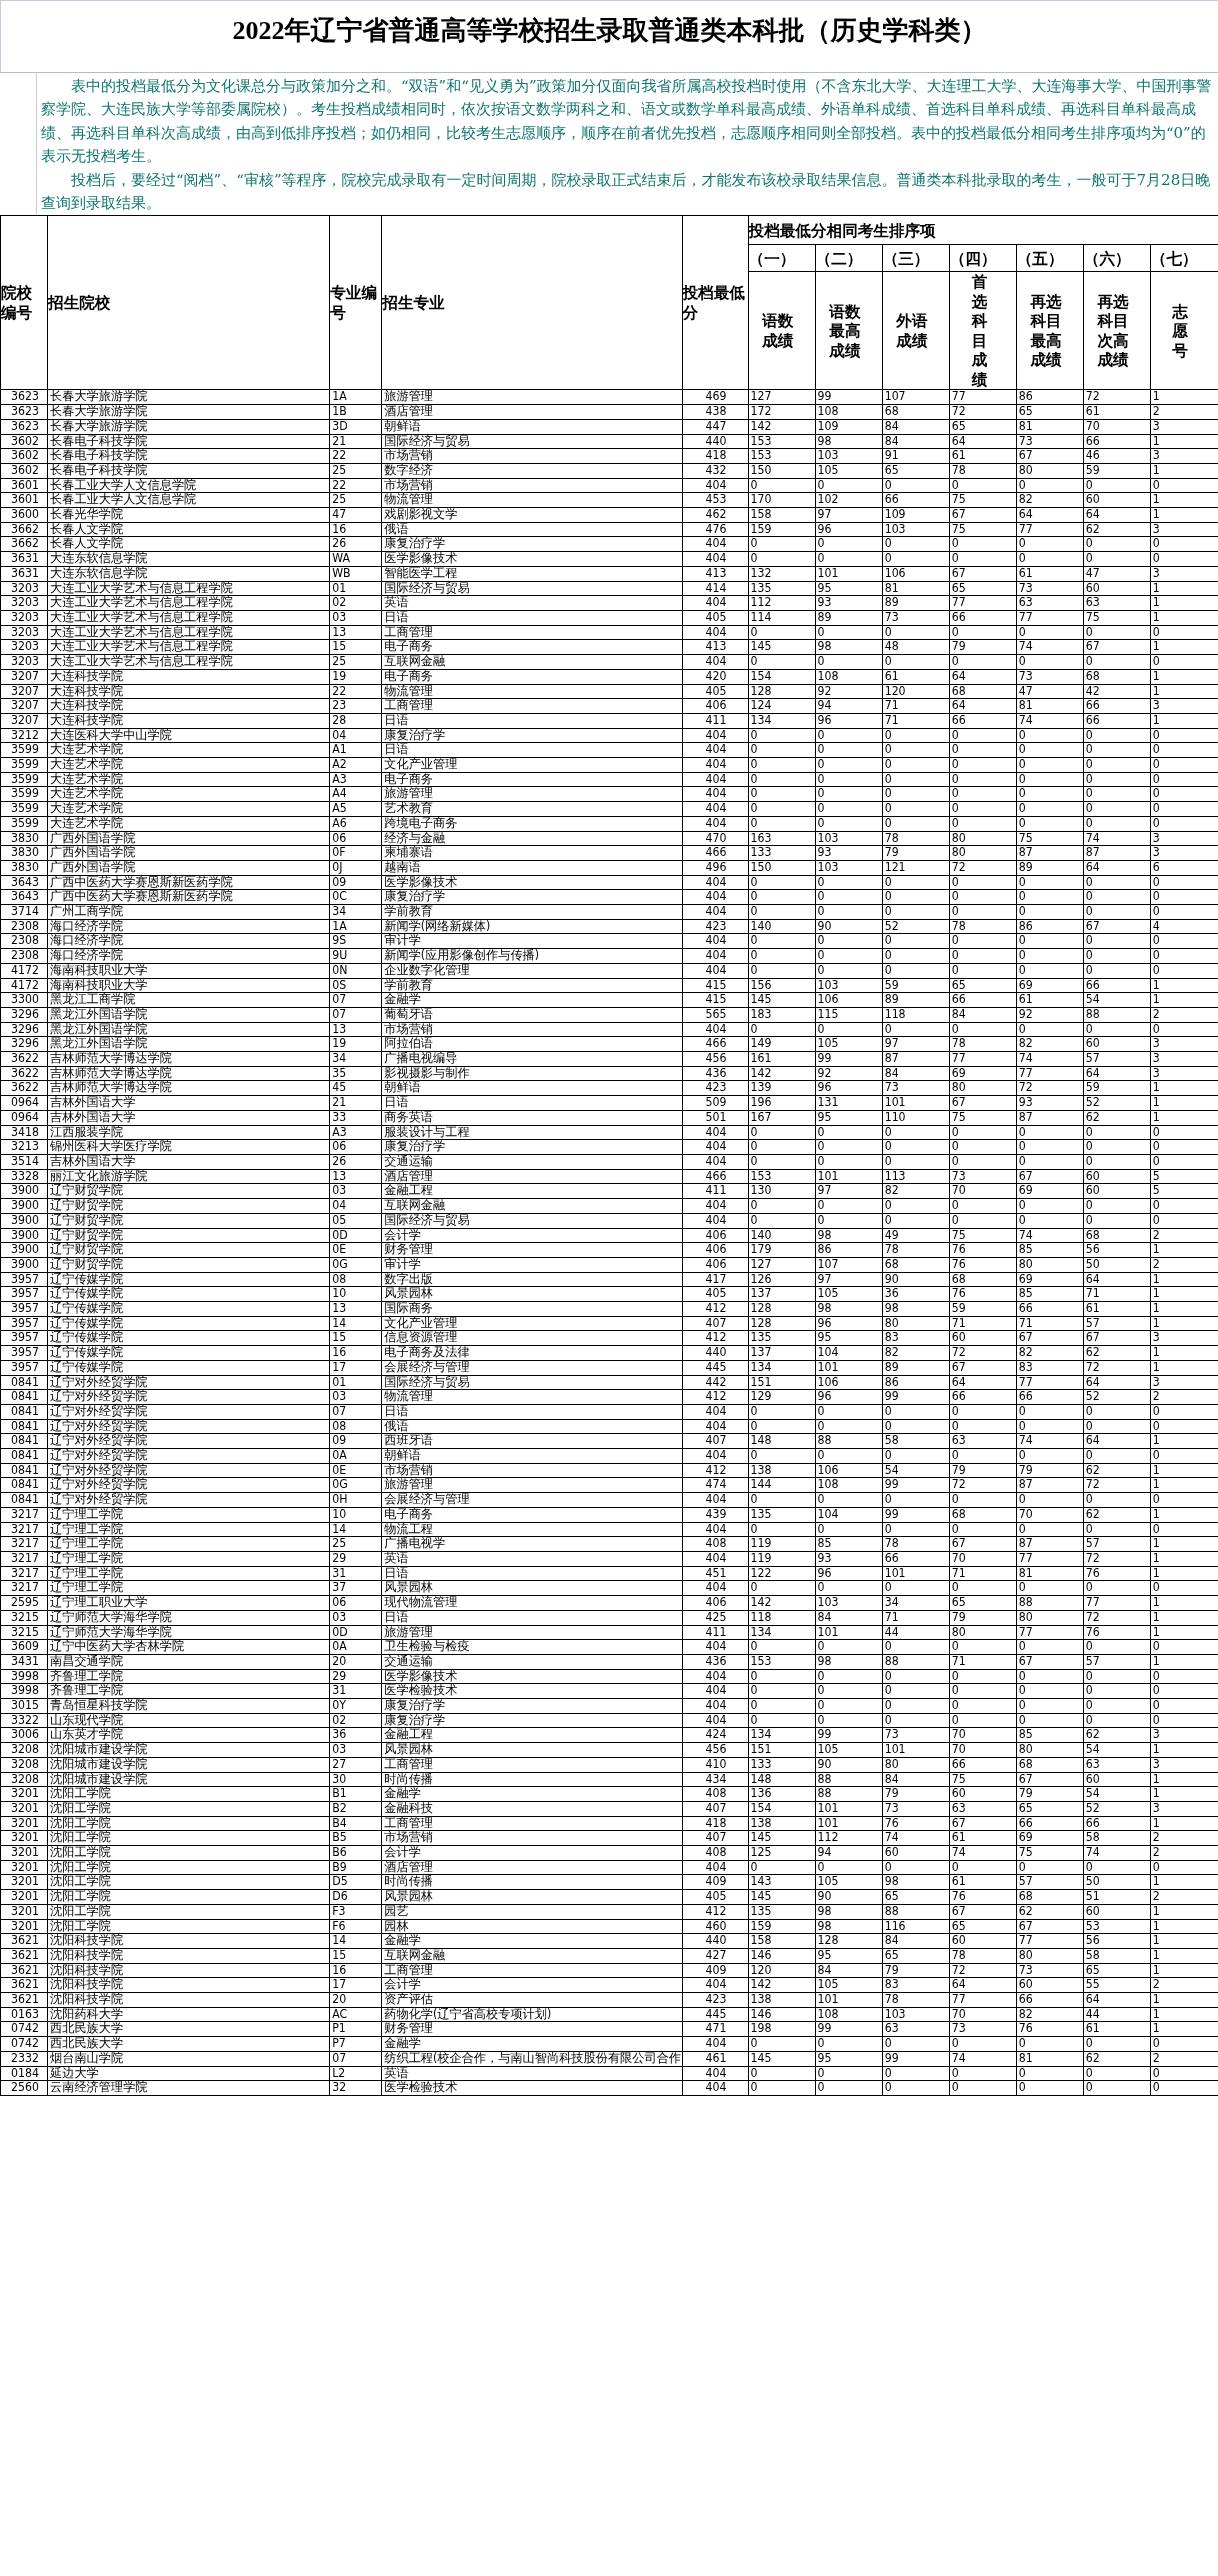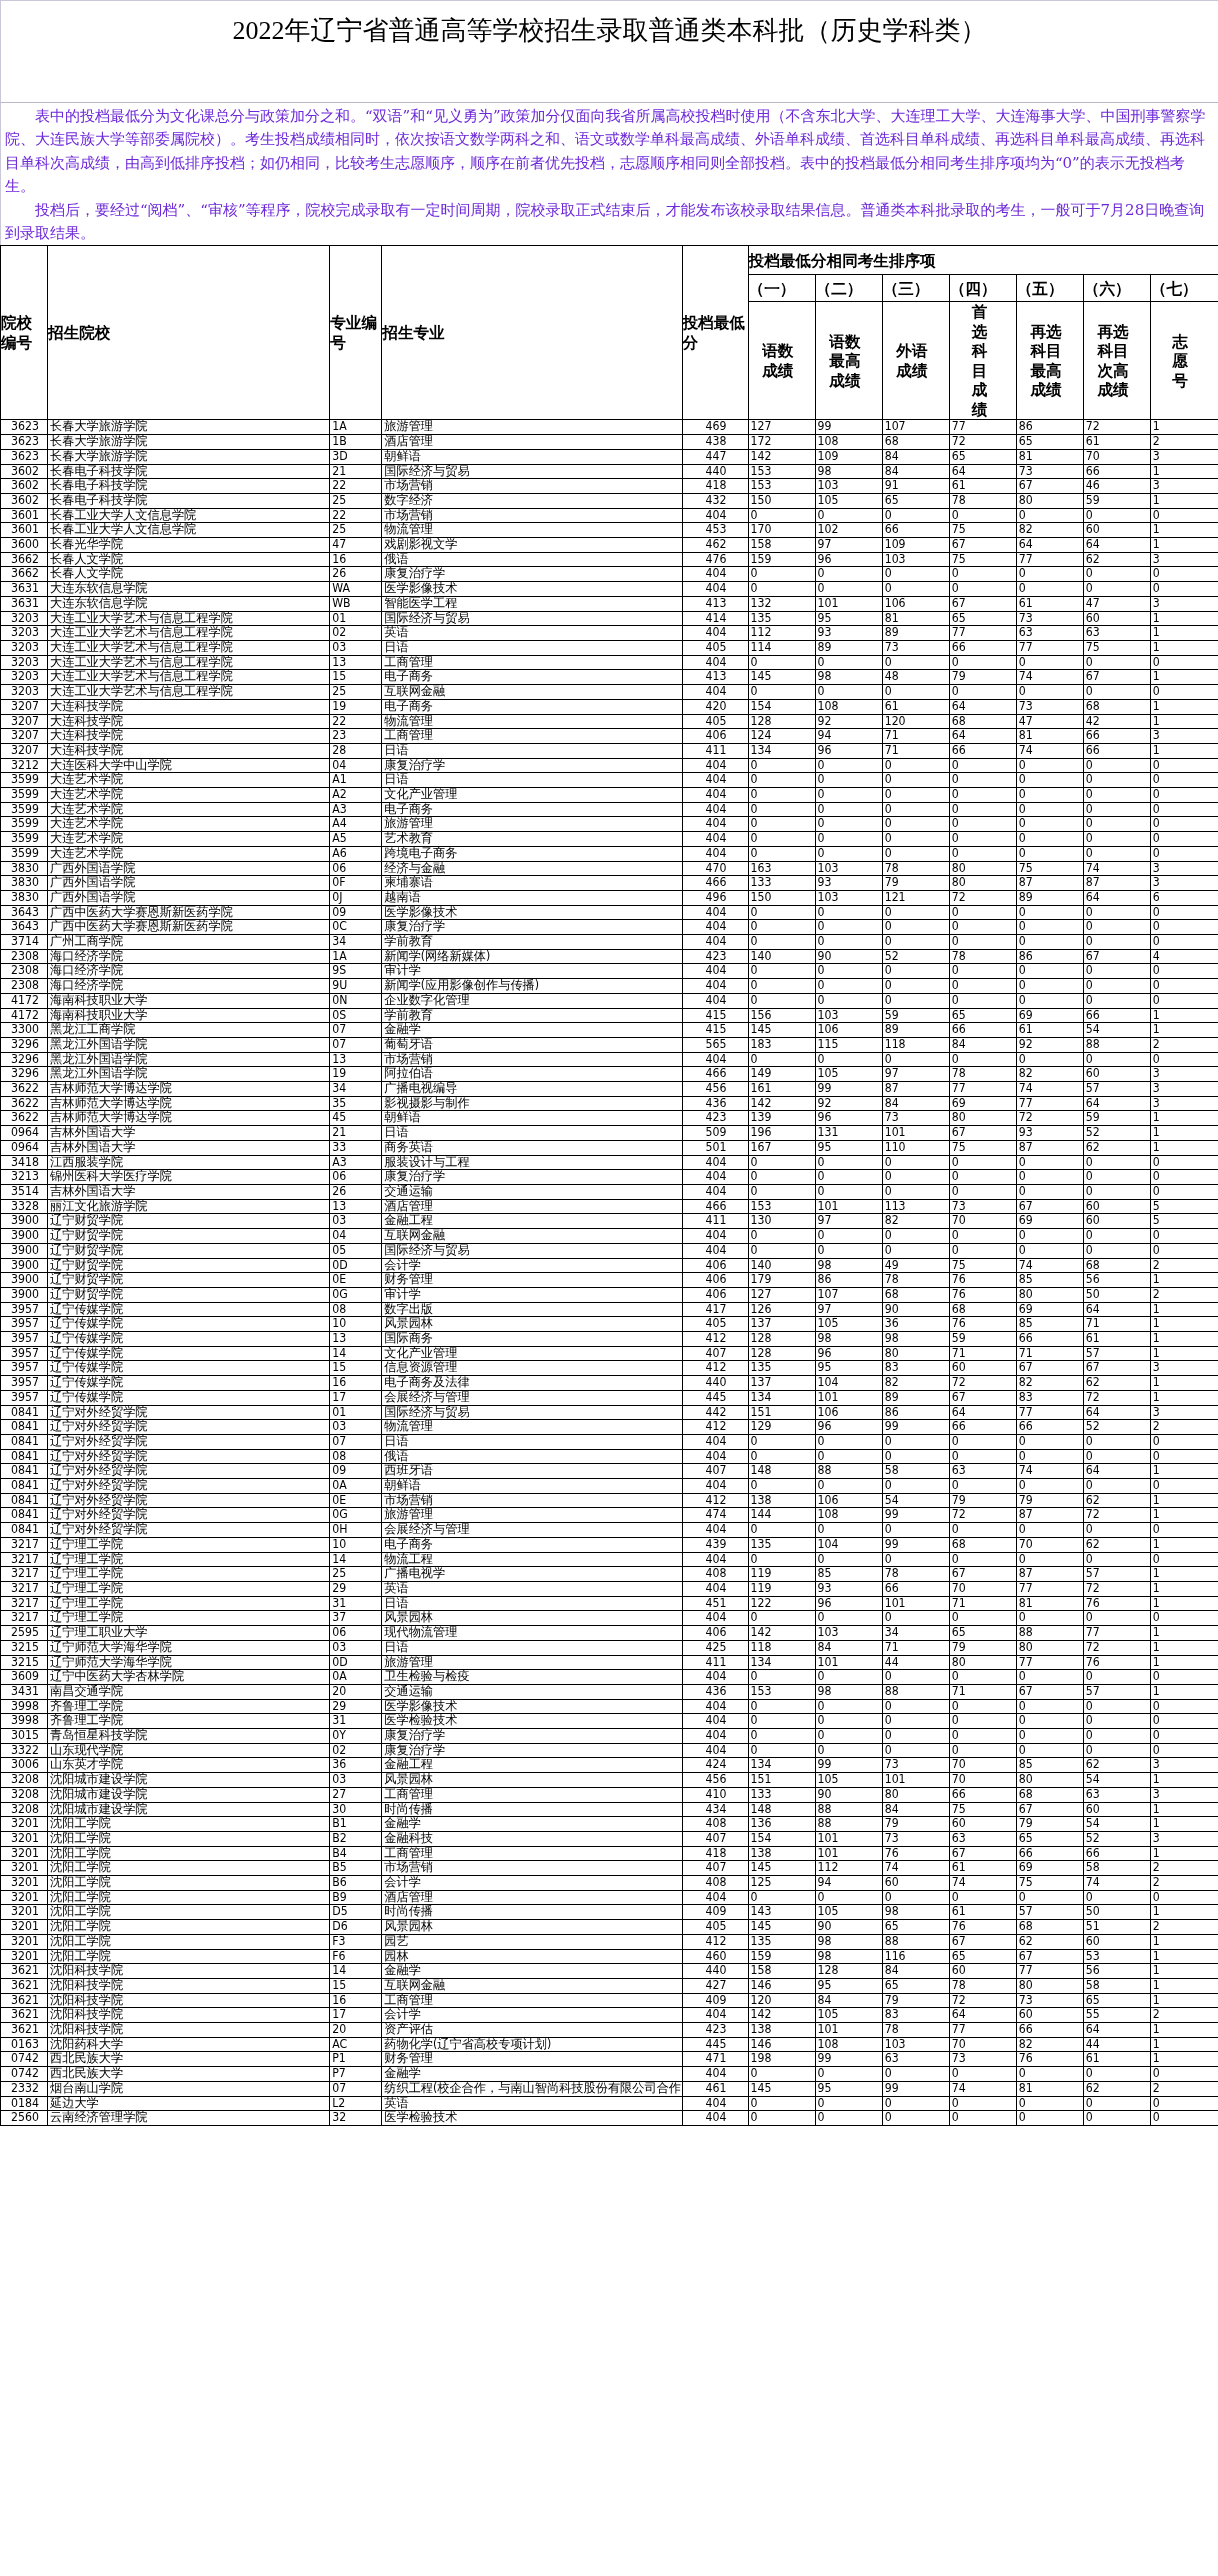--- a/index.html
+++ b/index.html
@@ -1,24 +1,25 @@
 <!DOCTYPE html>
 <html><head>
 <meta charset="utf-8">
 <style>
   html, body { margin: 0; padding: 0; background: #ffffff; }
   body { width: 1219px; font-family: "DejaVu Serif", serif; color: #000; }
   .page { width: 1219px; position: relative; }
   .title-box {
     border: 1px solid #c8c8d8; border-bottom: 1px solid #b8b8c8;
-    height: 103px; box-sizing: border-box; text-align: center;
+    height: 73px; box-sizing: border-box; text-align: center;
     padding-top: 9.8px;
+    font-weight: bold;
   }
   .title-line { font-family: "Liberation Serif", "DejaVu Serif", serif; font-size: 26px; line-height: 39px; letter-spacing: 0px; }
-  .notes { padding: 2px 3.9px 0 3.9px; font-family: "DejaVu Serif", serif; font-size: 15px; line-height: 23.4px; color: #6d28d9; border-left: 1px solid #c8c8d8; border-right: 1px solid #c8c8d8; }
+  .notes { padding: 2px 3.9px 0 3.9px; font-family: "DejaVu Serif", serif; font-size: 15px; line-height: 23.4px; color: #0f766e; border-left: 1px solid #c8c8d8; border-right: 1px solid #c8c8d8; margin-left: 36px; }
   .notes p { margin: 0; text-indent: 2em; }
   table.grid { border-collapse: collapse; width: 1219px; table-layout: fixed; }
   table.grid th, table.grid td { border: 1px solid #000; padding: 0; overflow: hidden; white-space: nowrap; }
   table.grid th { font-family: "DejaVu Serif", serif; font-weight: bold; font-size: 15.6px; line-height: 19.5px; text-align: left; vertical-align: middle; }
   table.grid td { font-family: "DejaVu Sans Condensed", "DejaVu Sans", sans-serif; font-size: 12.2px; height: 13.7px; line-height: 13.7px; padding-left: 2px; }
   td.c-code { text-align: center; padding-left: 0; }
   td.c-score { text-align: center; padding-left: 0; }
   td.wrap { white-space: normal; line-height: 14.6px; }
   th.vh { line-height: 20.5px; }
   .sub { font-weight: bold; }

